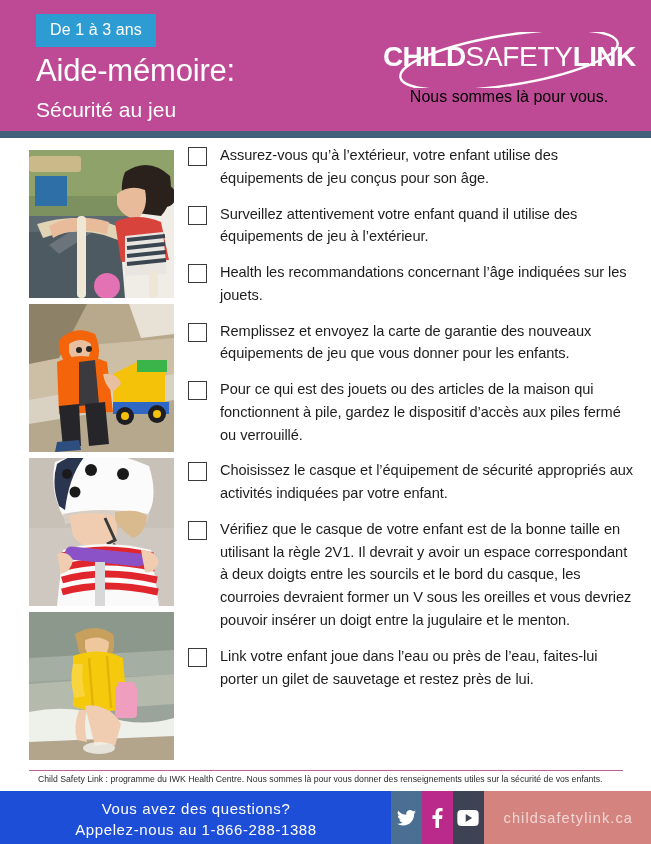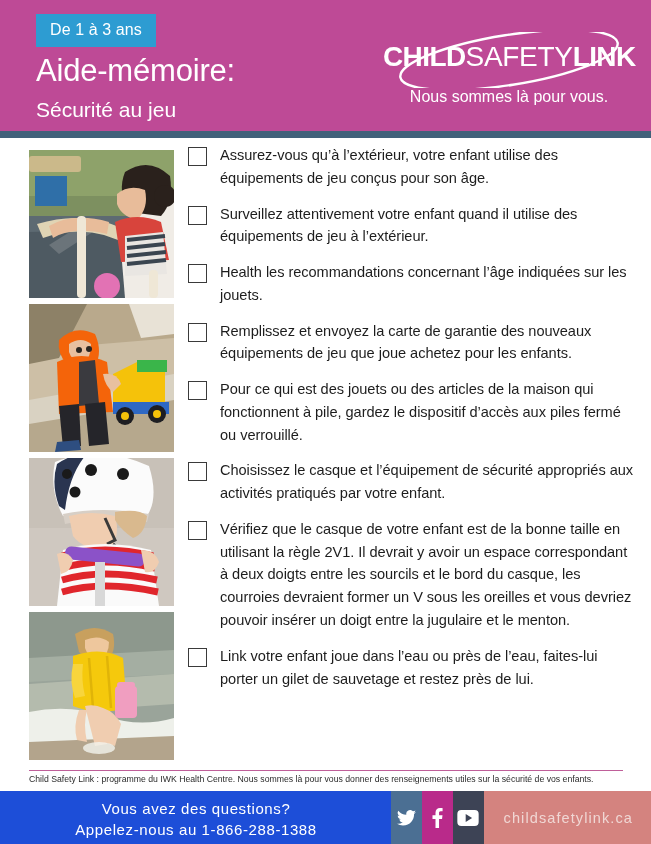--- a/index.html
+++ b/index.html
@@ -93,21 +93,21 @@
     white-space: nowrap;
   }
   .logo-text .b { font-weight: 700; letter-spacing: -.6px; }
   .logo-text .l { font-weight: 300; letter-spacing: -.3px; }
   .logo-tag {
     position: absolute;
     left: 0;
     top: 57px;
     width: 252px;
     text-align: center;
-    color: #ffffff;
+    color: #000000;
     font-size: 16px;
     line-height: 1;
     white-space: nowrap;
   }
 
   .header-rule {
     position: absolute;
     left: 0; top: 131px;
     width: 651px;
     height: 7px;
@@ -172,21 +172,21 @@
   .smallprint-rule {
     position: absolute;
     left: 29px;
     top: 770px;
     width: 594px;
     height: 1px;
     background: #bf5f99;
   }
   .smallprint {
     position: absolute;
-    left: 29px;
+    left: 38px;
     top: 774px;
     width: 600px;
     font-size: 8.7px;
     color: #2b2b2b;
     line-height: 1.3;
     white-space: nowrap;
   }
 
   
   .footer {
@@ -373,29 +373,29 @@
       <div class="check-item">
         <span class="checkbox"></span>
         <span class="check-text">Surveillez attentivement votre enfant quand il utilise des équipements de jeu à l’extérieur.</span>
       </div>
       <div class="check-item">
         <span class="checkbox"></span>
         <span class="check-text">Health les recommandations concernant l’âge indiquées sur les jouets.</span>
       </div>
       <div class="check-item">
         <span class="checkbox"></span>
-        <span class="check-text">Remplissez et envoyez la carte de garantie des nouveaux équipements de jeu que joue achetez pour les enfants.</span>
+        <span class="check-text">Remplissez et envoyez la carte de garantie des nouveaux équipements de jeu que vous donner pour les enfants.</span>
       </div>
       <div class="check-item">
         <span class="checkbox"></span>
         <span class="check-text">Pour ce qui est des jouets ou des articles de la maison qui fonctionnent à pile, gardez le dispositif d’accès aux piles fermé ou verrouillé.</span>
       </div>
       <div class="check-item">
         <span class="checkbox"></span>
-        <span class="check-text">Choisissez le casque et l’équipement de sécurité appropriés aux activités pratiqués par votre enfant.</span>
+        <span class="check-text">Choisissez le casque et l’équipement de sécurité appropriés aux activités indiquées par votre enfant.</span>
       </div>
       <div class="check-item">
         <span class="checkbox"></span>
         <span class="check-text">Vérifiez que le casque de votre enfant est de la bonne taille en utilisant la règle 2V1. Il devrait y avoir un espace correspondant à deux doigts entre les sourcils et le bord du casque, les courroies devraient former un V sous les oreilles et vous devriez pouvoir insérer un doigt entre la jugulaire et le menton.</span>
       </div>
       <div class="check-item">
         <span class="checkbox"></span>
         <span class="check-text">Link votre enfant joue dans l’eau ou près de l’eau, faites-lui porter un gilet de sauvetage et restez près de lui.</span>
       </div>
     </div>

